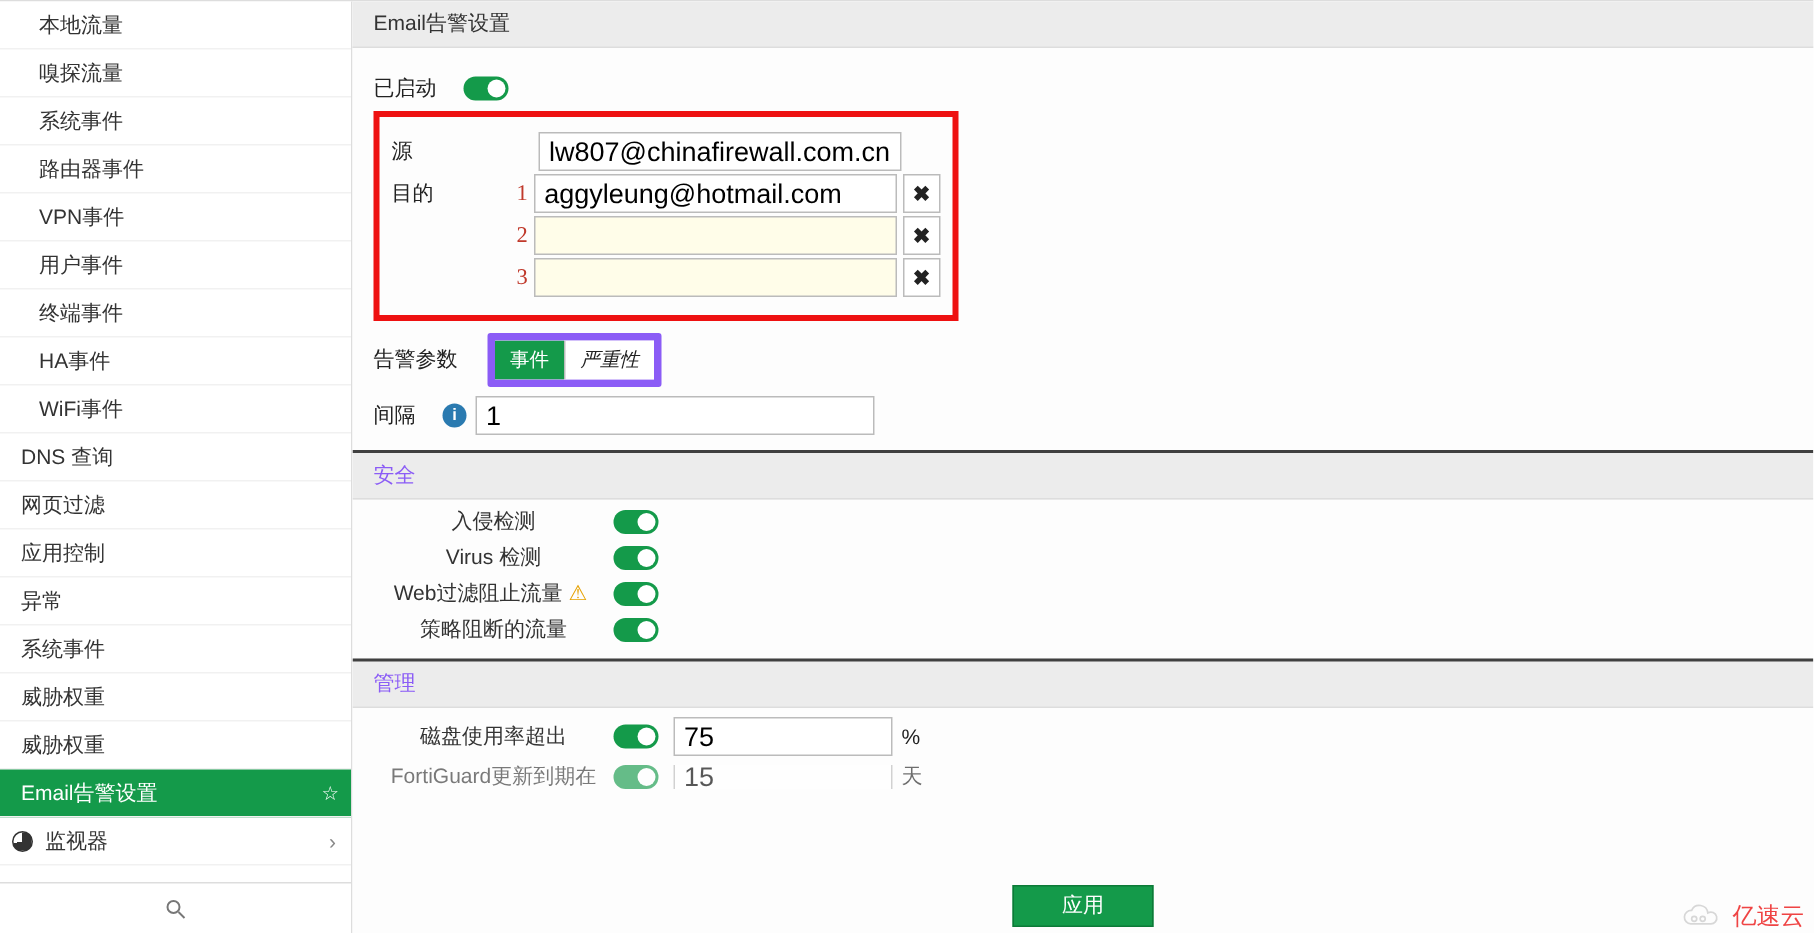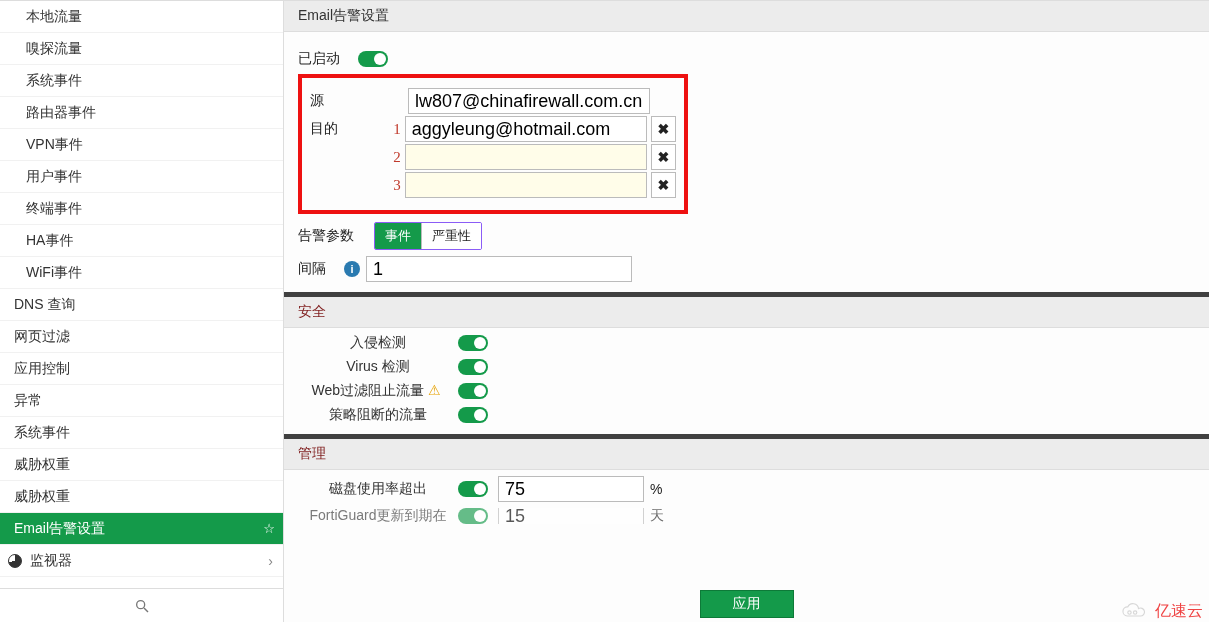--- a/index.html
+++ b/index.html
@@ -1,20 +1,20 @@
 <!DOCTYPE html>
 <html><head>
 <meta charset="utf-8">
 <style>
   * { box-sizing: border-box; margin:0; padding:0; font-family: "Microsoft YaHei", Arial, sans-serif; }
   body { font-size:14px; color:#222; background:#fff; }
   .app { display:flex; width:1209px; height:622px; border-top:1px solid #ddd; }
 
   
-  .sidebar { width:284px; border-right:1px solid #ddd; display:flex; flex-direction:column; background:#fff; }
+  .sidebar { width:235px; border-right:1px solid #ddd; display:flex; flex-direction:column; background:#fff; }
   .sidebar-list { flex:1; overflow-y:auto; }
   .side-item { display:flex; align-items:center; height:32px; padding-left:26px; cursor:pointer; border-bottom:1px solid #f1f1f1; color:#333; }
   .side-item.section { padding-left:14px; }
   .side-item.active { background:#149a4a; color:#fff; }
   .side-item .star { margin-left:auto; margin-right:8px; font-size:13px; color:#fff; }
   .side-item.monitor { padding-left:8px; justify-content:flex-start; position:relative; }
   .side-item.monitor .chev { position:absolute; right:10px; color:#888; }
   .side-item.monitor .pie { width:14px; height:14px; border-radius:50%; background:conic-gradient(#333 0 260deg, #fff 260deg 360deg); border:1px solid #333; margin-right:8px; }
   .sidebar-footer { border-top:1px solid #ddd; display:flex; justify-content:center; align-items:center; height:34px; color:#777;}
   .sidebar-footer svg { width:16px; height:16px; }
@@ -31,28 +31,28 @@
   .toggle::after { content:""; position:absolute; width:12px; height:12px; background:#fff; border-radius:50%; top:2px; right:2px; }
 
   .redbox { border:4px solid #e11; padding:8px 8px 10px 8px; width:390px; margin:4px 0 8px 0; position:relative; }
   .redbox .frow { display:flex; align-items:center; margin:2px 0; }
   .redbox .flbl { width:78px; }
   .redbox .num { width:16px; text-align:right; color:#c0392b; font-family:Georgia,serif; font-size:15px; margin-right:4px;}
   .txt { height:26px; width:242px; border:1px solid #bbb; padding:8px 6px; font-size:18px; background:#fff;}
   .txt.yellow { background:#fffde9; }
   .xbtn { width:26px; height:26px; border:1px solid #bbb; background:#fff; display:flex; align-items:center; justify-content:center; margin-left:4px; cursor:pointer; font-weight:bold; }
 
-  .btngrp { display:inline-flex; border:1px solid #8b5cf6; border-radius:2px; overflow:hidden; }
+  .btngrp { display:inline-flex; border:5px solid #8b5cf6; border-radius:2px; overflow:hidden; }
   .btngrp .opt { padding:4px 10px; font-size:13px; cursor:pointer; background:#fff; }
   .btngrp .opt.on { background:#149a4a; color:#fff; }
-  .btngrp .opt + .opt { border-left:1px solid #bbb; }
+  .btngrp .opt + .opt { border-left:1px solid #bbb;font-style:italic; }
 
   .info-icon { display:inline-flex; width:16px; height:16px; border-radius:50%; background:#2a7ab0; color:#fff; font-size:11px; font-weight:bold; align-items:center; justify-content:center; margin-right:6px;}
 
-  .section-hdr { background:#ececec; margin:10px -14px 6px -14px; padding:6px 14px; color:#7f1d1d; border-top:5px solid #404040; border-bottom:1px solid #ddd;}
+  .section-hdr { background:#ececec; margin:10px -14px 6px -14px; padding:6px 14px; color:#8b5cf6; border-top:2px solid #404040; border-bottom:1px solid #ddd;}
 
   .warn-icon { color:#e6a100; margin:0 4px; }
 
   .footer { display:flex; justify-content:center; padding:4px 0; }
   .apply-btn { background:#149a4a; color:#fff; border:1px solid #0d7a38; padding:4px 32px; cursor:pointer; font-size:14px;}
 
   .watermark { position:fixed; right:6px; bottom:0px; color:#ef4444; font-size:16px; display:flex; align-items:center; gap:4px; pointer-events:none;}
   .watermark svg { width:34px; height:20px; }
 </style>
 </head>

